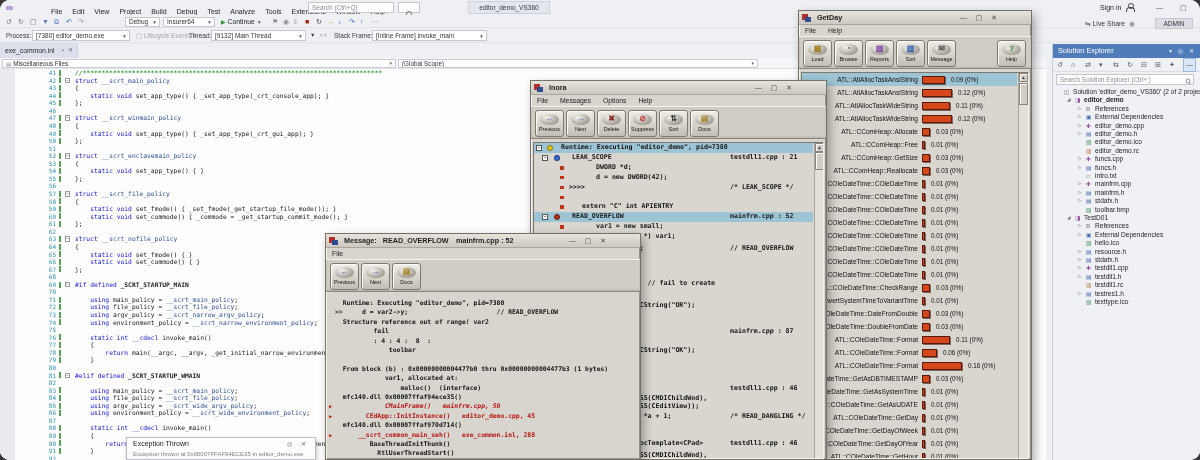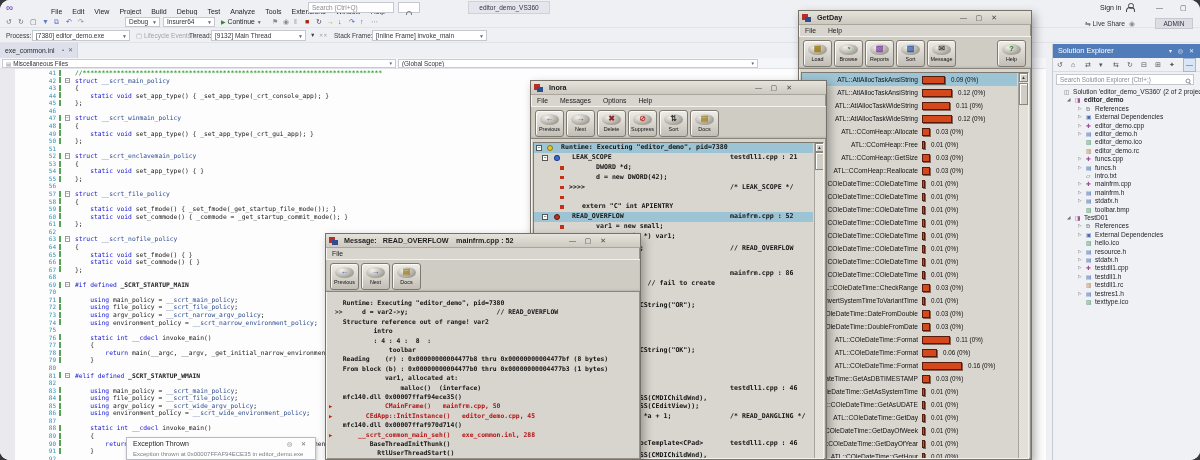--- a/index.html
+++ b/index.html
@@ -620,23 +620,23 @@
           <div class="ino-row" style="top: 9.9px;"><span class="exp">−</span><span class="leak"></span><span class="itx" style="left: 38px; text-align: right;">LEAK_SCOPE</span><span class="irt">testdll1.cpp : 21</span></div>
           <div class="ino-row" style="top: 19.8px;"><span class="dot"></span><span class="itx" style="left: 62px;">DWORD *d;</span></div>
           <div class="ino-row" style="top: 29.7px;"><span class="dot"></span><span class="itx" style="left: 62px;">d = new DWORD(42);</span></div>
           <div class="ino-row" style="top: 39.6px;"><span class="dot"></span><span class="itx" style="left: 35px;">&gt;&gt;&gt;&gt;</span><span class="irt">/* LEAK_SCOPE */</span></div>
           <div class="ino-row" style="top: 49.5px;"><span class="dot"></span><span class="itx" style="left: 62px;"></span></div>
           <div class="ino-row" style="top: 59.4px;"><span class="dot"></span><span class="itx" style="left: 48px;">extern "C" int APIENTRY</span></div>
           <div class="ino-row selrow" style="top: 69.3px;"><span class="exp">−</span><span class="bugg"></span><span class="itx" style="left: 38px;">READ_OVERFLOW</span><span class="irt">mainfrm.cpp : 52</span></div>
           <div class="ino-row" style="top: 79.2px;"><span class="dot"></span><span class="itx" style="left: 62px;">var1 = new small;</span></div>
           <div class="ino-row" style="top: 89.1px;"><span class="dot"></span><span class="itx" style="left: 62px;">var2 = (big *) var1;</span></div>
           <div class="ino-row" style="top: 100.98px;"><span class="dot"></span><span class="itx" style="left: 62px;">d = var2-&gt;y;</span><span class="irt">// READ_OVERFLOW</span></div>
-          <div class="ino-row" style="top: 125.73px;"><span class="exp">−</span><span class="bugg"></span><span class="itx" style="left: 38px;">API_FAILURE</span><span class="irt">mainfrm.cpp : 86</span></div>
           <div class="ino-row" style="top: 135.63px;"><span class="dot"></span><span class="itx" style="left: 62px;">return -1;   // fail to create</span></div>
           <div class="ino-row" style="top: 158.4px;"><span class="dot"></span><span class="itx" style="left: 62px;">pStr = new CString("OR");</span></div>
+          <div class="ino-row" style="top: 184.14px;"><span class="exp">−</span><span class="bugg"></span><span class="itx" style="left: 38px;">MEMORY_LEAK</span><span class="irt">mainfrm.cpp : 87</span></div>
           <div class="ino-row" style="top: 202.95px;"><span class="dot"></span><span class="itx" style="left: 62px;">pStr = new CString("OK");</span></div>
           <div class="ino-row" style="top: 240.57px;"><span class="exp">−</span><span class="bugg"></span><span class="itx" style="left: 38px;">READ_DANGLING</span><span class="irt">testdll1.cpp : 46</span></div>
           <div class="ino-row" style="top: 251.46px;"><span class="dot"></span><span class="itx" style="left: 62px;">RUNTIME_CLASS(CMDIChildWnd),</span></div>
           <div class="ino-row" style="top: 259.38px;"><span class="dot"></span><span class="itx" style="left: 62px;">RUNTIME_CLASS(CEditView));</span></div>
           <div class="ino-row" style="top: 269.28px;"><span class="dot"></span><span class="itx" style="left: 62px;">            *a + 1;</span><span class="irt">/* READ_DANGLING */</span></div>
           <div class="ino-row" style="top: 296.01px;"><span class="dot"></span><span class="itx" style="left: 62px;">new CMultiDocTemplate&lt;CPad&gt;</span><span class="irt">testdll1.cpp : 46</span></div>
           <div class="ino-row" style="top: 307.89px;"><span class="dot"></span><span class="itx" style="left: 62px;">RUNTIME_CLASS(CMDIChildWnd),</span></div>
           <div class="ino-row" style="top: 315.81px;"><span class="itx" style="left: 62px;">RUNTIME_CLASS(CEditView));</span></div>
         </div>
       <div class="scroll" style="right:0;width:9px">
@@ -666,30 +666,29 @@
         </div>
         <div class="cbtn" style="left: 66px;">
           <span class="g" style="color: rgb(160, 128, 32);">▤</span>
           <span class="l">Docs</span>
         </div>
       </div>
     <div class="msg-body" id="msg-body" style="left:2px;top:61px;right:2px;bottom:0">
         <div class="msg-line" style="top: 4px;">  Runtime: Executing "editor_demo", pid=7380</div>
         <div class="msg-line" style="top: 13.4px;">&gt;&gt;     d = var2-&gt;y;                       // READ_OVERFLOW</div>
         <div class="msg-line" style="top: 22.8px;">  Structure reference out of range! var2</div>
-        <div class="msg-line" style="top: 32.2px;">          intro</div>
+        <div class="msg-line" style="top: 32.2px;">          fail</div>
         <div class="msg-line" style="top: 41.6px;">          : 4 : 4 :  8  :</div>
         <div class="msg-line" style="top: 51px;">              toolbar</div>
-        <div class="msg-line" style="top: 60.4px;">  Reading    (r) : 0x00000000004477b8 thru 0x00000000004477bf (8 bytes)</div>
         <div class="msg-line" style="top: 69.8px;">  From block (b) : 0x00000000004477b0 thru 0x00000000004477b3 (1 bytes)</div>
         <div class="msg-line" style="top: 79.2px;">             var1, allocated at:</div>
         <div class="msg-line" style="top: 88.6px;">                 malloc()  (interface)</div>
         <div class="msg-line" style="top: 98px;">  mfc140.dll 0x00007ffaf94ece35()</div>
         <span class="msg-arr" style="top: 107.4px;">▶</span>
-        <div class="msg-line red" style="top: 107.4px;">             CMainFrame()   mainfrm.cpp, 50</div>
+        <div class="msg-line red" style="top: 107.4px; font-style: italic;">             CMainFrame()   mainfrm.cpp, 50</div>
         <span class="msg-arr" style="top: 116.8px;">▶</span>
         <div class="msg-line red" style="top: 116.8px;">        CEdApp::InitInstance()   editor_demo.cpp, 45</div>
         <div class="msg-line" style="top: 126.2px;">  mfc140.dll 0x00007ffaf970d714()</div>
         <span class="msg-arr" style="top: 135.6px;">▶</span>
         <div class="msg-line red" style="top: 135.6px;">      __scrt_common_main_seh()   exe_common.inl, 288</div>
         <div class="msg-line" style="top: 145px;">         BaseThreadInitThunk()</div>
         <div class="msg-line" style="top: 154.4px;">           RtlUserThreadStart()</div>
         <div class="msg-line" style="top: 163.8px;">  Stack trace where the error occurred:</div>
       </div>
   </section>

